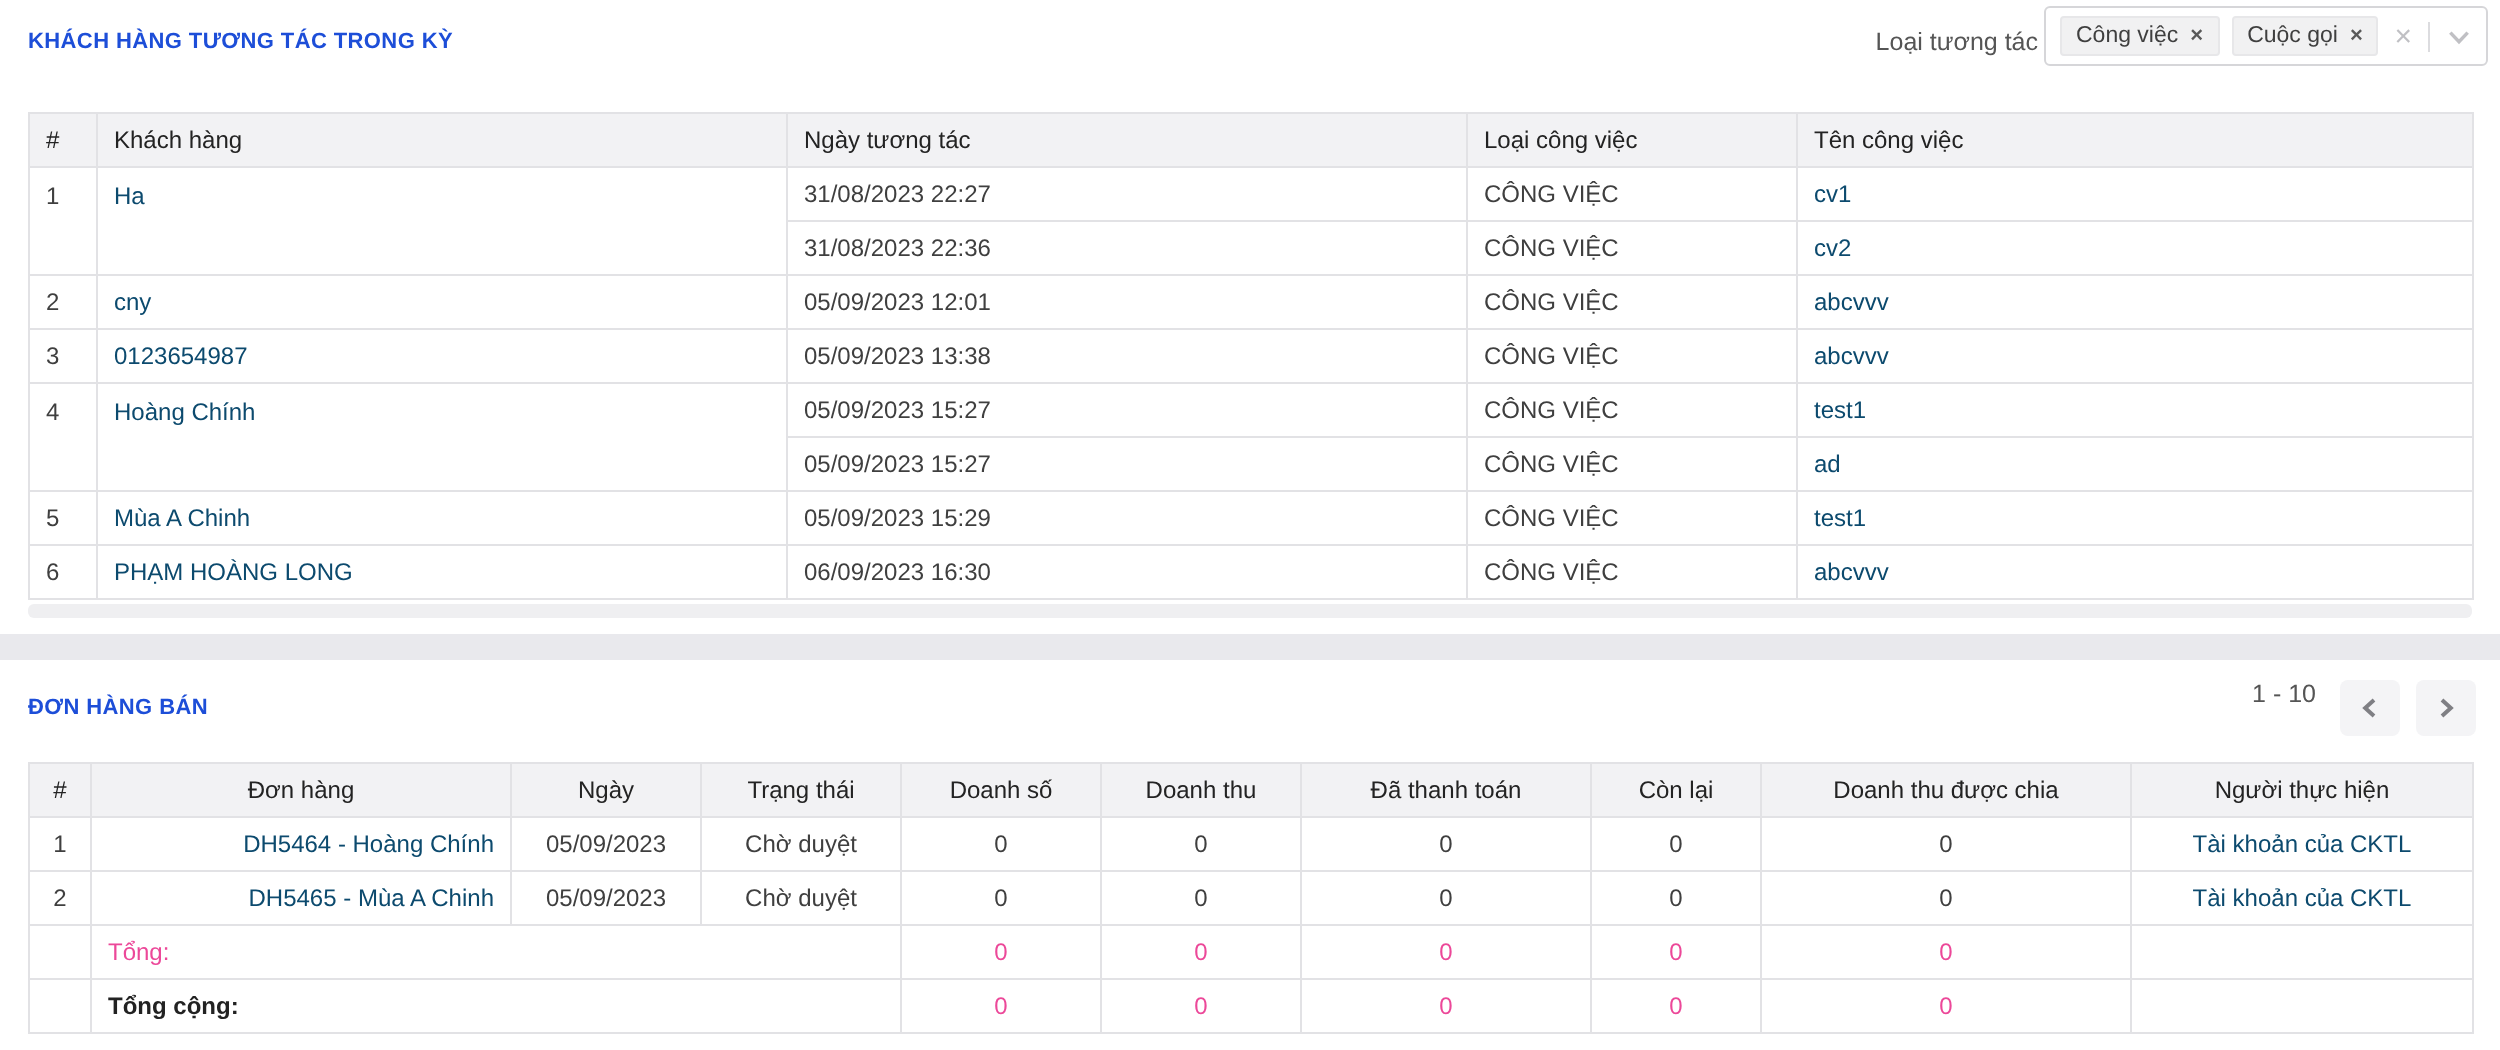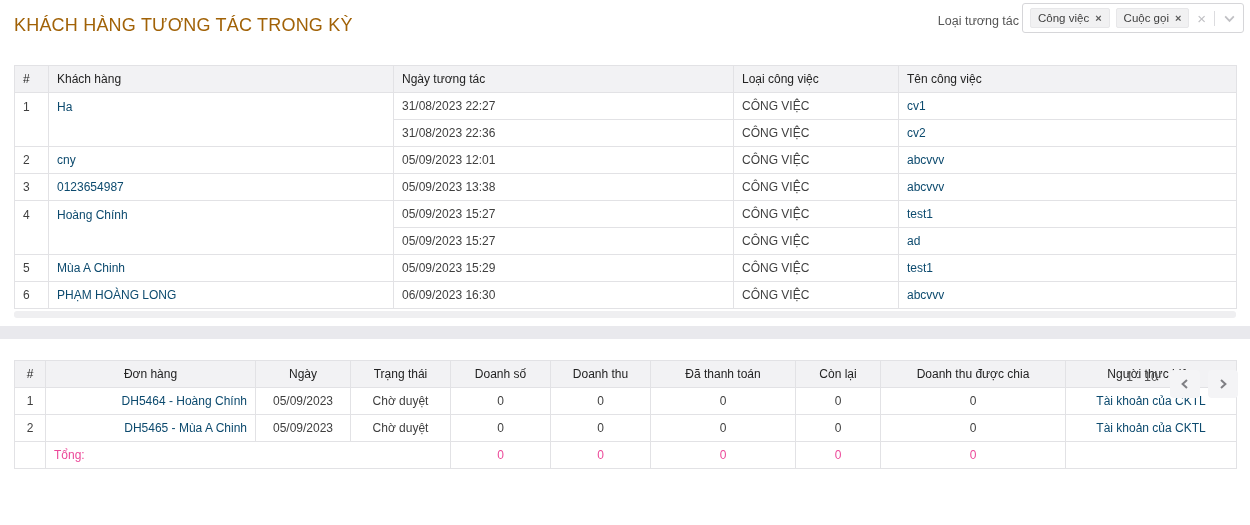--- a/index.html
+++ b/index.html
@@ -1,19 +1,19 @@
 <!DOCTYPE html>
 <html><head>
 <meta charset="utf-8">
 <style>
   *{box-sizing:border-box;margin:0;padding:0}
   html,body{width:1250px;height:525px;overflow:hidden}
   body{background:#fff;font-family:"Liberation Sans","DejaVu Sans",sans-serif;font-size:12px;color:#3f3f3f}
   .panel{position:relative;padding:0 14px}
-  .section-title{font-weight:400;font-size:18px;color:#a16207;letter-spacing:.2px}
+  .section-title{font-weight:700;font-size:11px;color:#1d4ed8;letter-spacing:.2px}
   .panel1 .section-title{padding-top:15px}
   .filter{position:absolute;top:3px;right:6px;display:flex;align-items:center;z-index:2}
   .filter-label{color:#555;font-size:12.5px;margin:6px 3px 0 0;white-space:nowrap}
   .select{width:222px;height:30px;border:1px solid #d6d6d9;border-radius:3px;background:#fff;display:flex;align-items:center;padding:0 7px;cursor:pointer}
   .tag{display:flex;align-items:center;gap:6px;background:#f1f1f2;border:1px solid #e7e7e9;border-radius:2px;padding:3px 7px;margin-right:6px;font-size:11.5px;color:#3f3f3f;white-space:nowrap}
   .tag-x{color:#595959;font-size:11px;font-weight:700;line-height:1;cursor:pointer}
   .select-right{margin-left:auto;display:flex;align-items:center}
   .select-clear{color:#c0c0c4;font-size:15px;line-height:1;cursor:pointer}
   .select-divider{width:1px;height:15px;background:#dcdcdf;margin:0 8px}
   table{border-collapse:collapse;table-layout:fixed;width:1222px}
@@ -154,20 +154,21 @@
     </button>
     <button class="page-btn">
       <span style="display:flex">
         <svg width="12" height="12" viewBox="0 0 12 12">
             <polyline points="4,2 8.4,6 4,10" fill="none" stroke="#7f7f84" stroke-width="2"></polyline>
           </svg>
       </span>
     </button>
   </div>
 
+  <div class="section-title">ĐƠN HÀNG BÁN</div>
 
   <table class="t2">
     <colgroup>
         <col style="width:31px">
         <col style="width:210px">
         <col style="width:95px">
         <col style="width:100px">
         <col style="width:100px">
         <col style="width:100px">
         <col style="width:145px">
@@ -217,15 +218,25 @@
       <tr>
         <td></td>
         <td colspan="3" class="orange">Tổng:</td>
         <td class="c orange">0</td>
         <td class="c orange">0</td>
         <td class="c orange">0</td>
         <td class="c orange">0</td>
         <td class="c orange">0</td>
         <td></td>
       </tr>
+      <tr>
+        <td></td>
+        <td colspan="3" class="bold-dark">Tổng cộng:</td>
+        <td class="c orange">0</td>
+        <td class="c orange">0</td>
+        <td class="c orange">0</td>
+        <td class="c orange">0</td>
+        <td class="c orange">0</td>
+        <td></td>
+      </tr>
     </tbody>
   </table>
 </div>
 
 </body></html>

